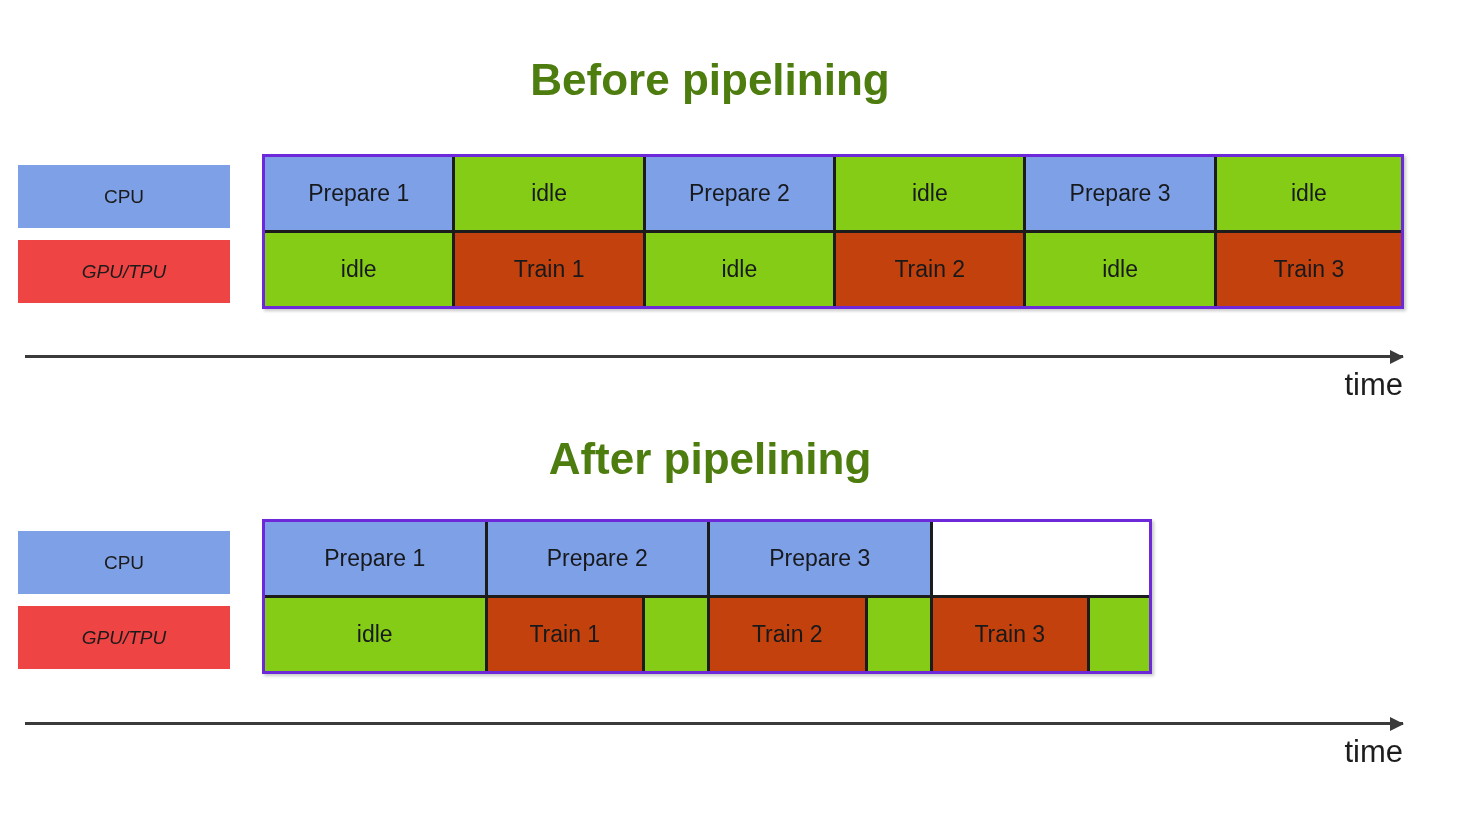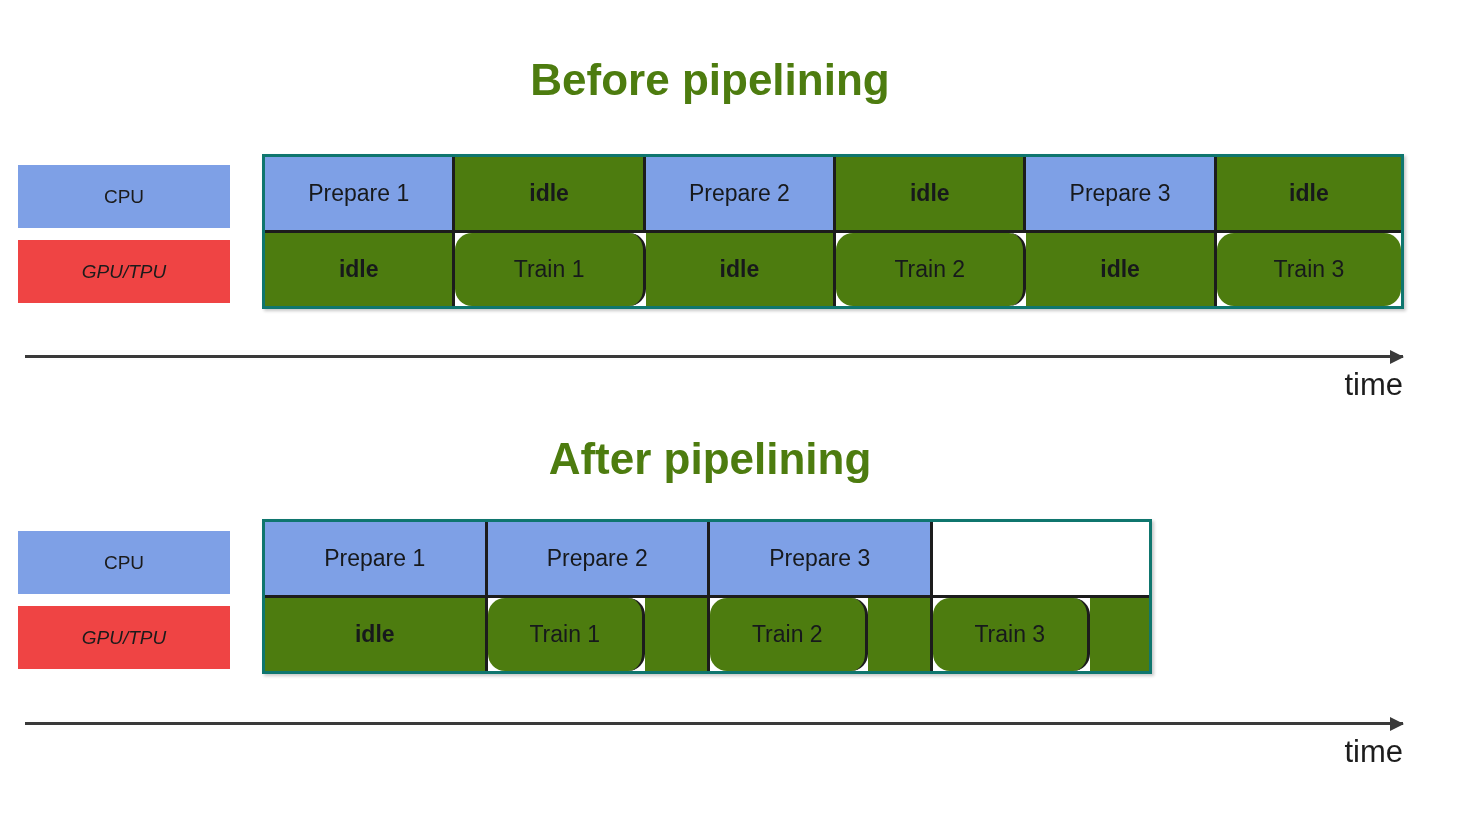--- a/index.html
+++ b/index.html
@@ -50,21 +50,21 @@
     color: #1b1b1b;
     box-sizing: border-box;
   }
   .legend-cpu  { background: #7ea0e6; }
   .legend-gpu  { background: #ef4444; font-style: italic; }
 
   
   .gantt {
     position: absolute;
     box-sizing: border-box;
-    border: 3px solid #0f766e;
+    border: 3px solid #6d28d9;
     box-shadow: 2px 2px 3px rgba(0,0,0,0.22);
     background: #ffffff;
   }
   .gantt-row {
     position: relative;
     width: 100%;
     box-sizing: border-box;
   }
   .gantt-row.row-top {
     border-bottom: 3px solid #1c1c1c;
@@ -78,22 +78,22 @@
     align-items: center;
     justify-content: center;
     font-size: 23px;
     color: #17191c;
     border-right: 3px solid #1c1c1c;
     white-space: nowrap;
     overflow: hidden;
   }
   .cell.last { border-right: none; }
   .c-blue  { background: #7ea0e6; }
-  .c-red   { background: #4d7c0f; font-weight: bold; }
-  .c-green { background: #4d7c0f; border-radius: 17px; }
+  .c-red   { background: #84cc16; }
+  .c-green { background: #c2410c; }
 
   
   .time-axis {
     position: absolute;
     left: 25px;
     width: 1378px;
     height: 40px;
   }
   .time-axis .axis-line {
     position: absolute;

